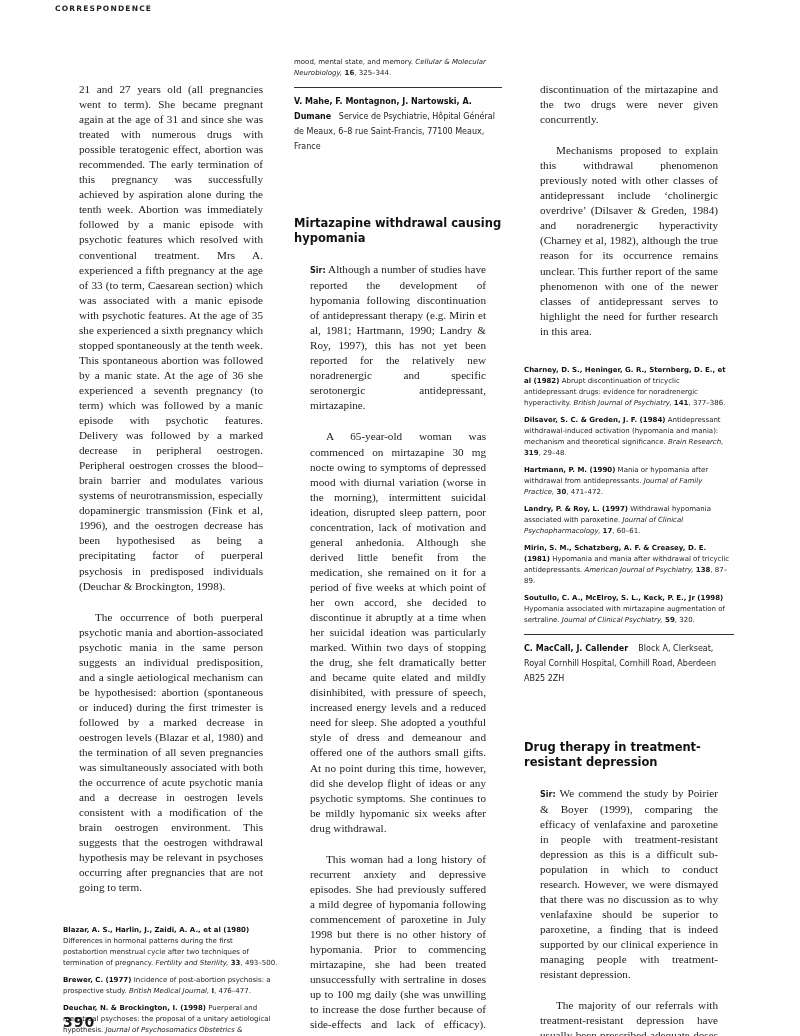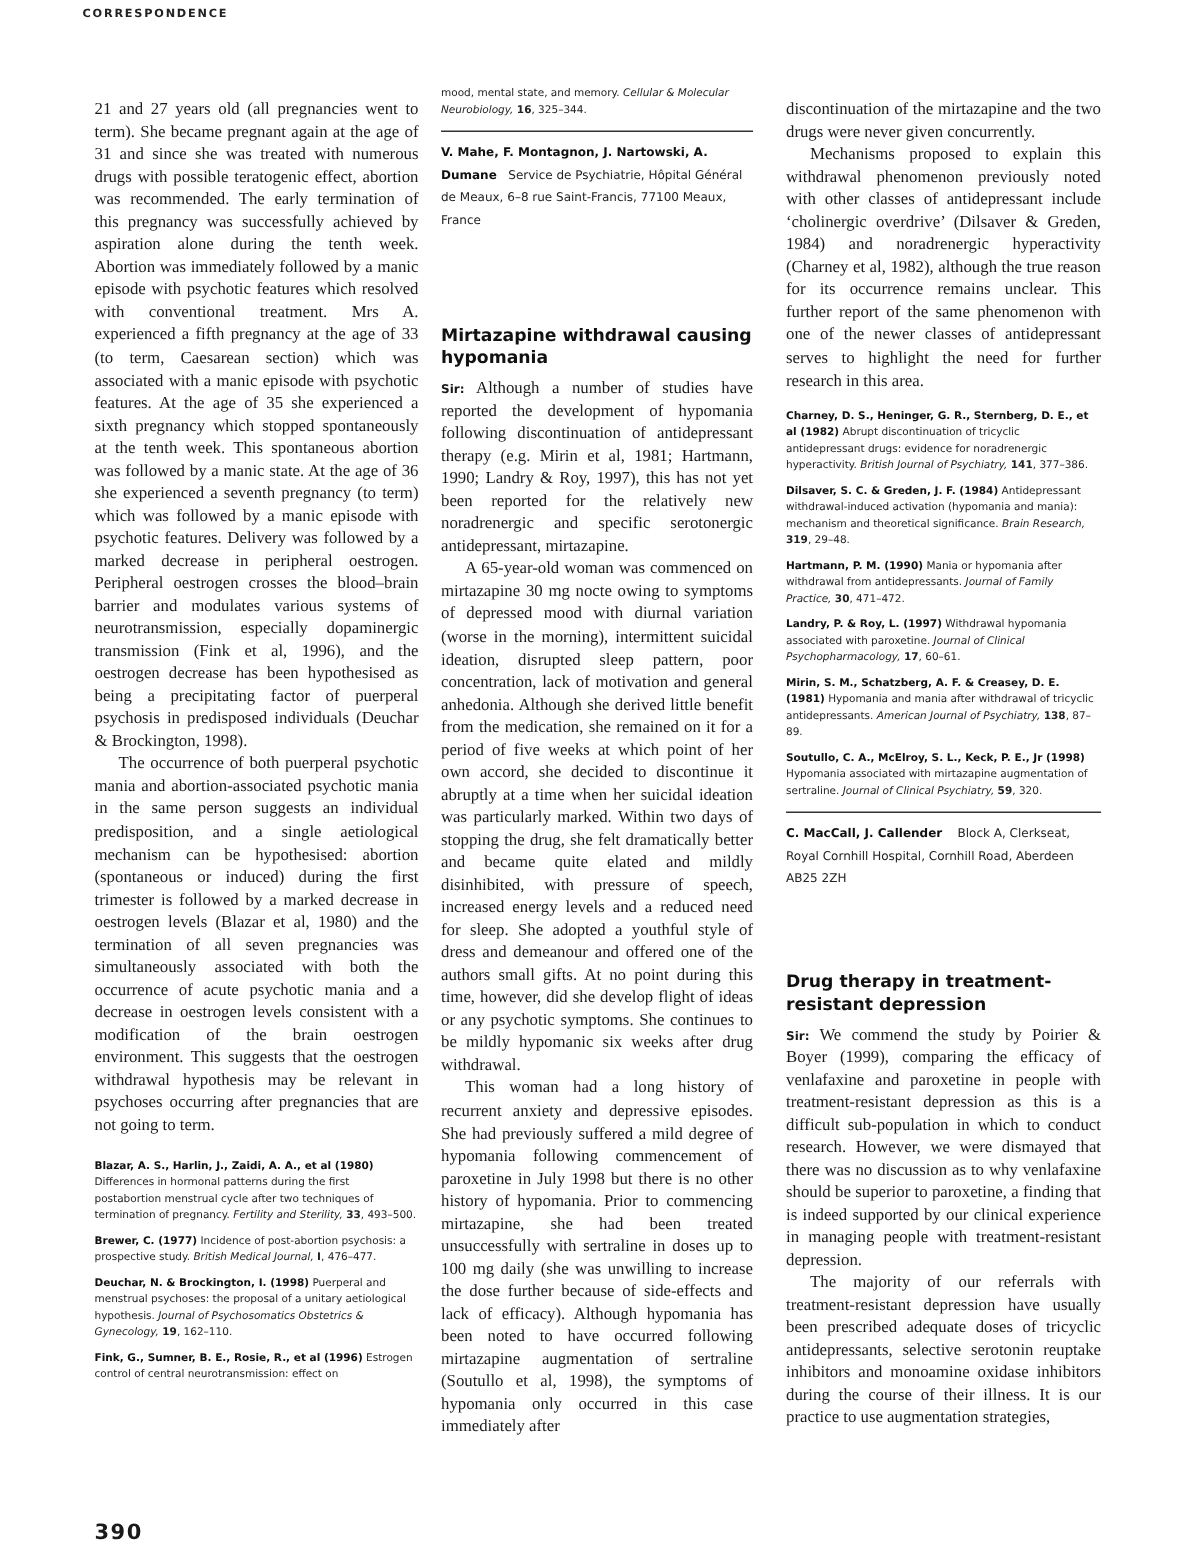--- a/index.html
+++ b/index.html
@@ -8,21 +8,21 @@
     position: absolute; left: 55px; top: 4px;
     font-family: "DejaVu Sans", sans-serif; font-weight: bold;
     font-size: 7.5px; letter-spacing: 1.2px; color: #222;
   }
   .col { position: absolute; top: 66px; }
   .col-left { left: 63px; width: 216px; }
   .col-mid { left: 294px; width: 208px; top: 57px; }
   .col-right { left: 524px; width: 210px; top: 66px; }
   .body-text {
     font-family: "Liberation Serif", serif; font-size: 11.2px;
-    line-height: 15.05px; text-align: justify; hyphens: auto; margin: 0;
+    line-height: 15.05px; text-align: justify; hyphens: auto; margin: 16px;
   }
   .body-text.indent { text-indent: 16px; }
   .ref {
     font-family: "DejaVu Sans", sans-serif; font-size: 7px; line-height: 11px;
     margin: 0 0 6px 0; color: #222;
   }
   .ref b { font-weight: bold; }
   .ref .au { font-weight: bold; color: #111; }
   .ref i { font-style: italic; }
   .rule { border: 0; border-top: 1px solid #333; margin: 8px 0 6px 0; }

